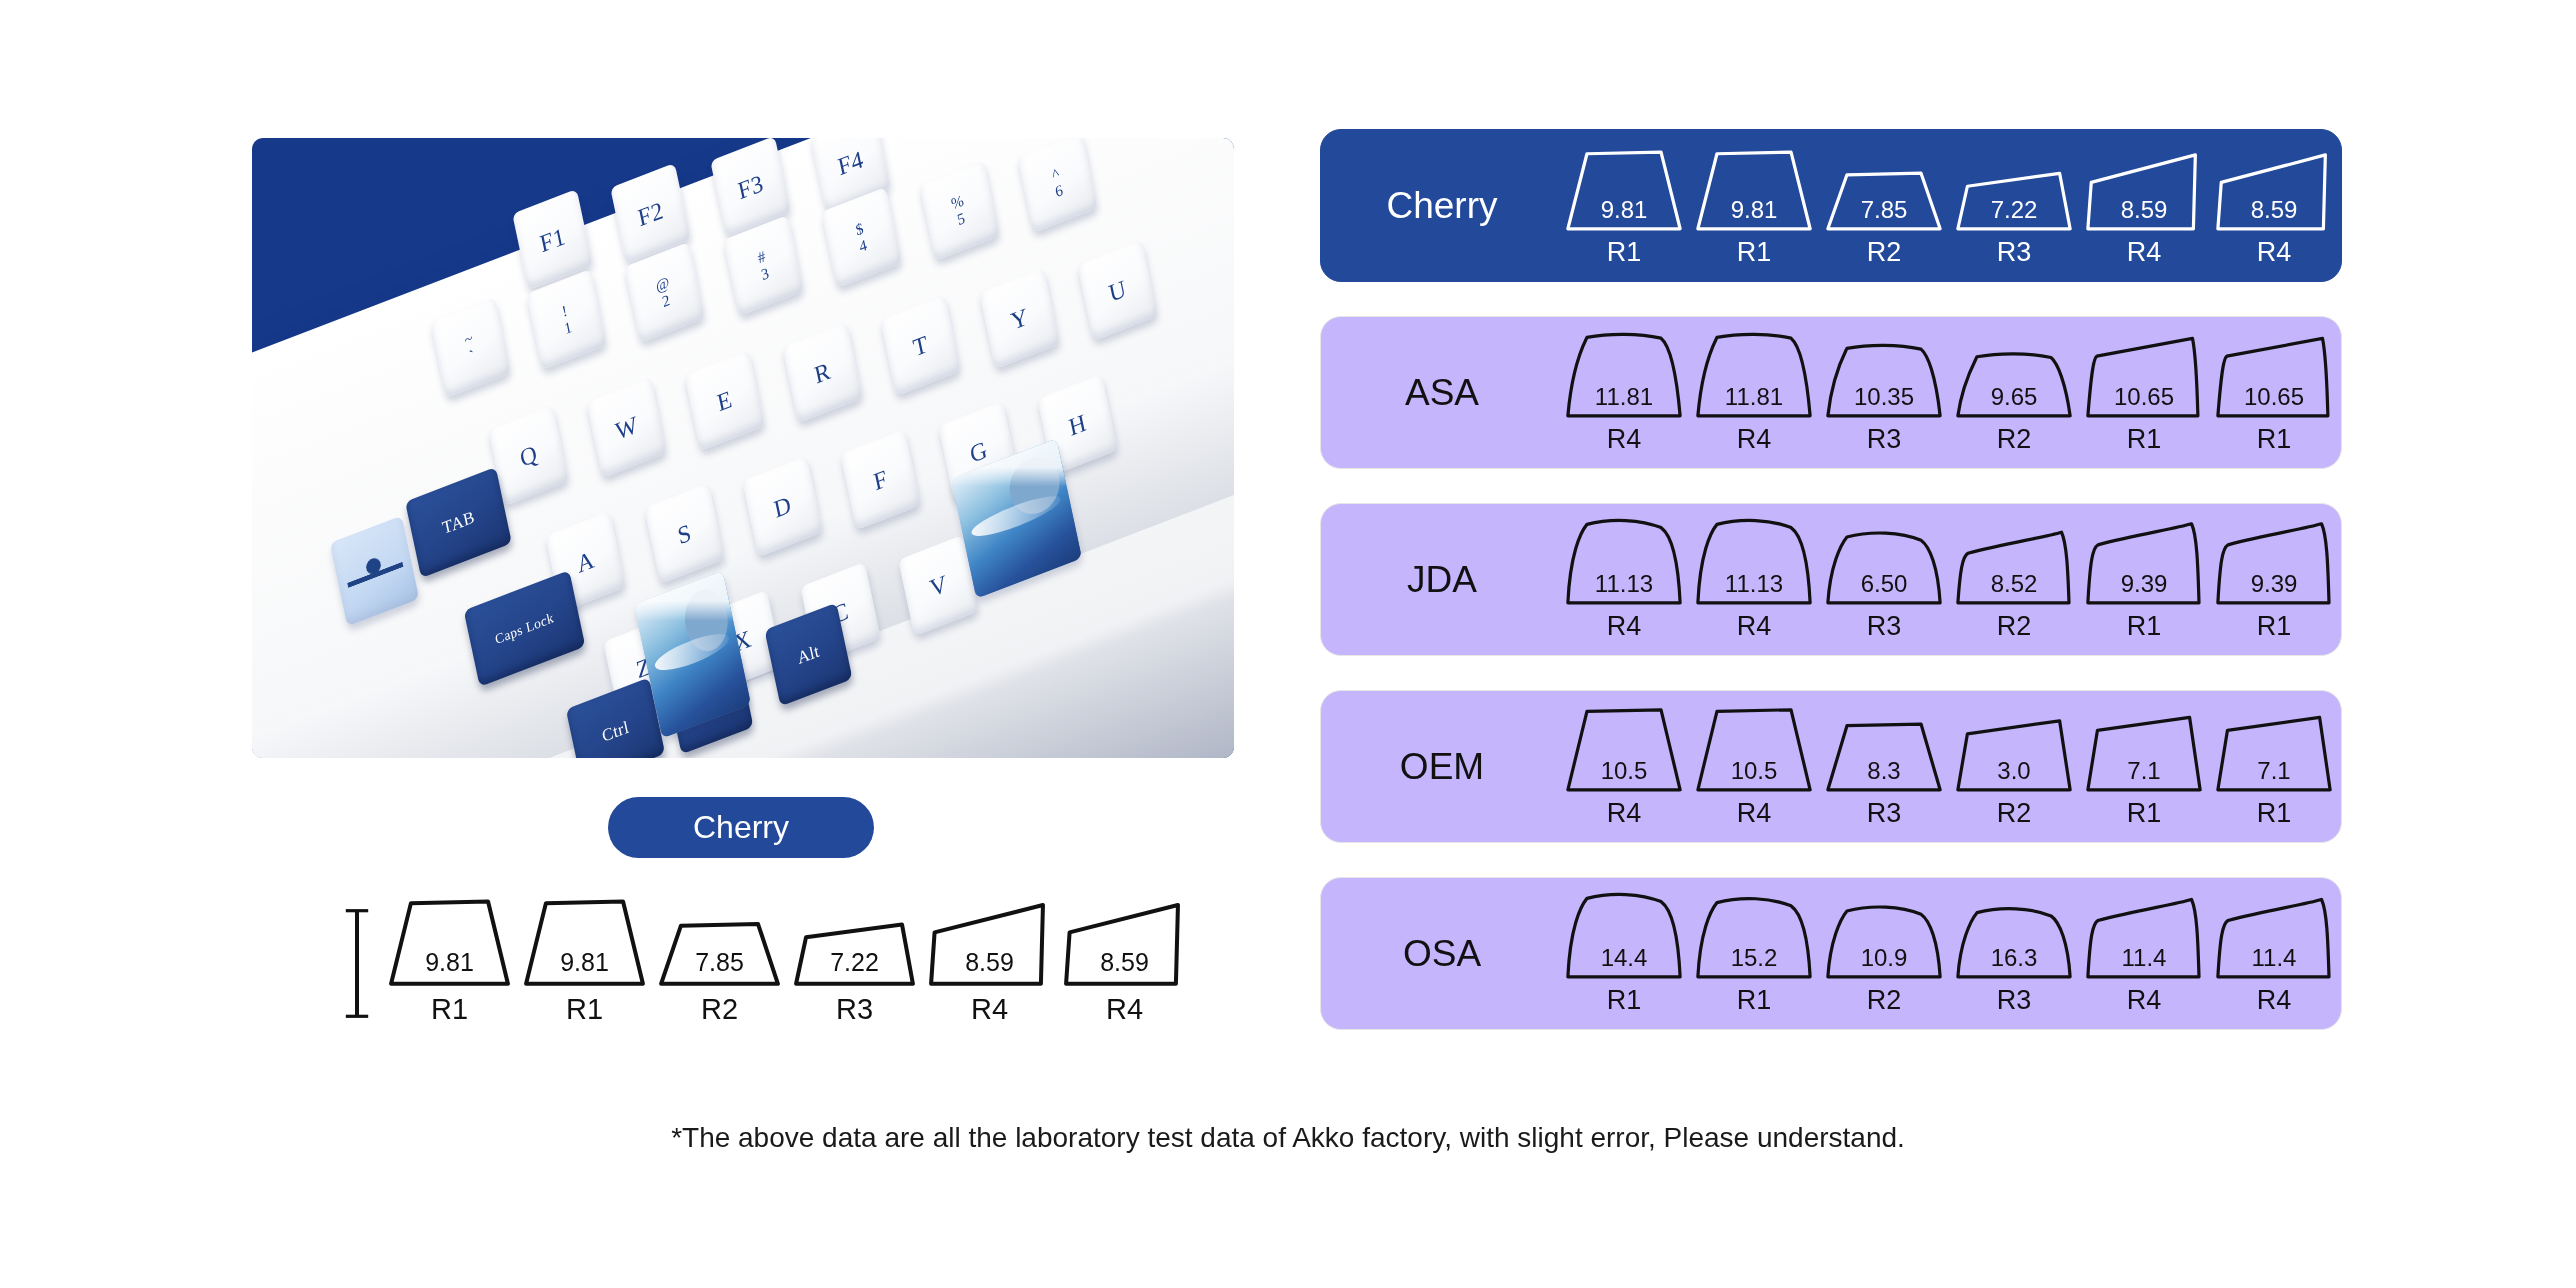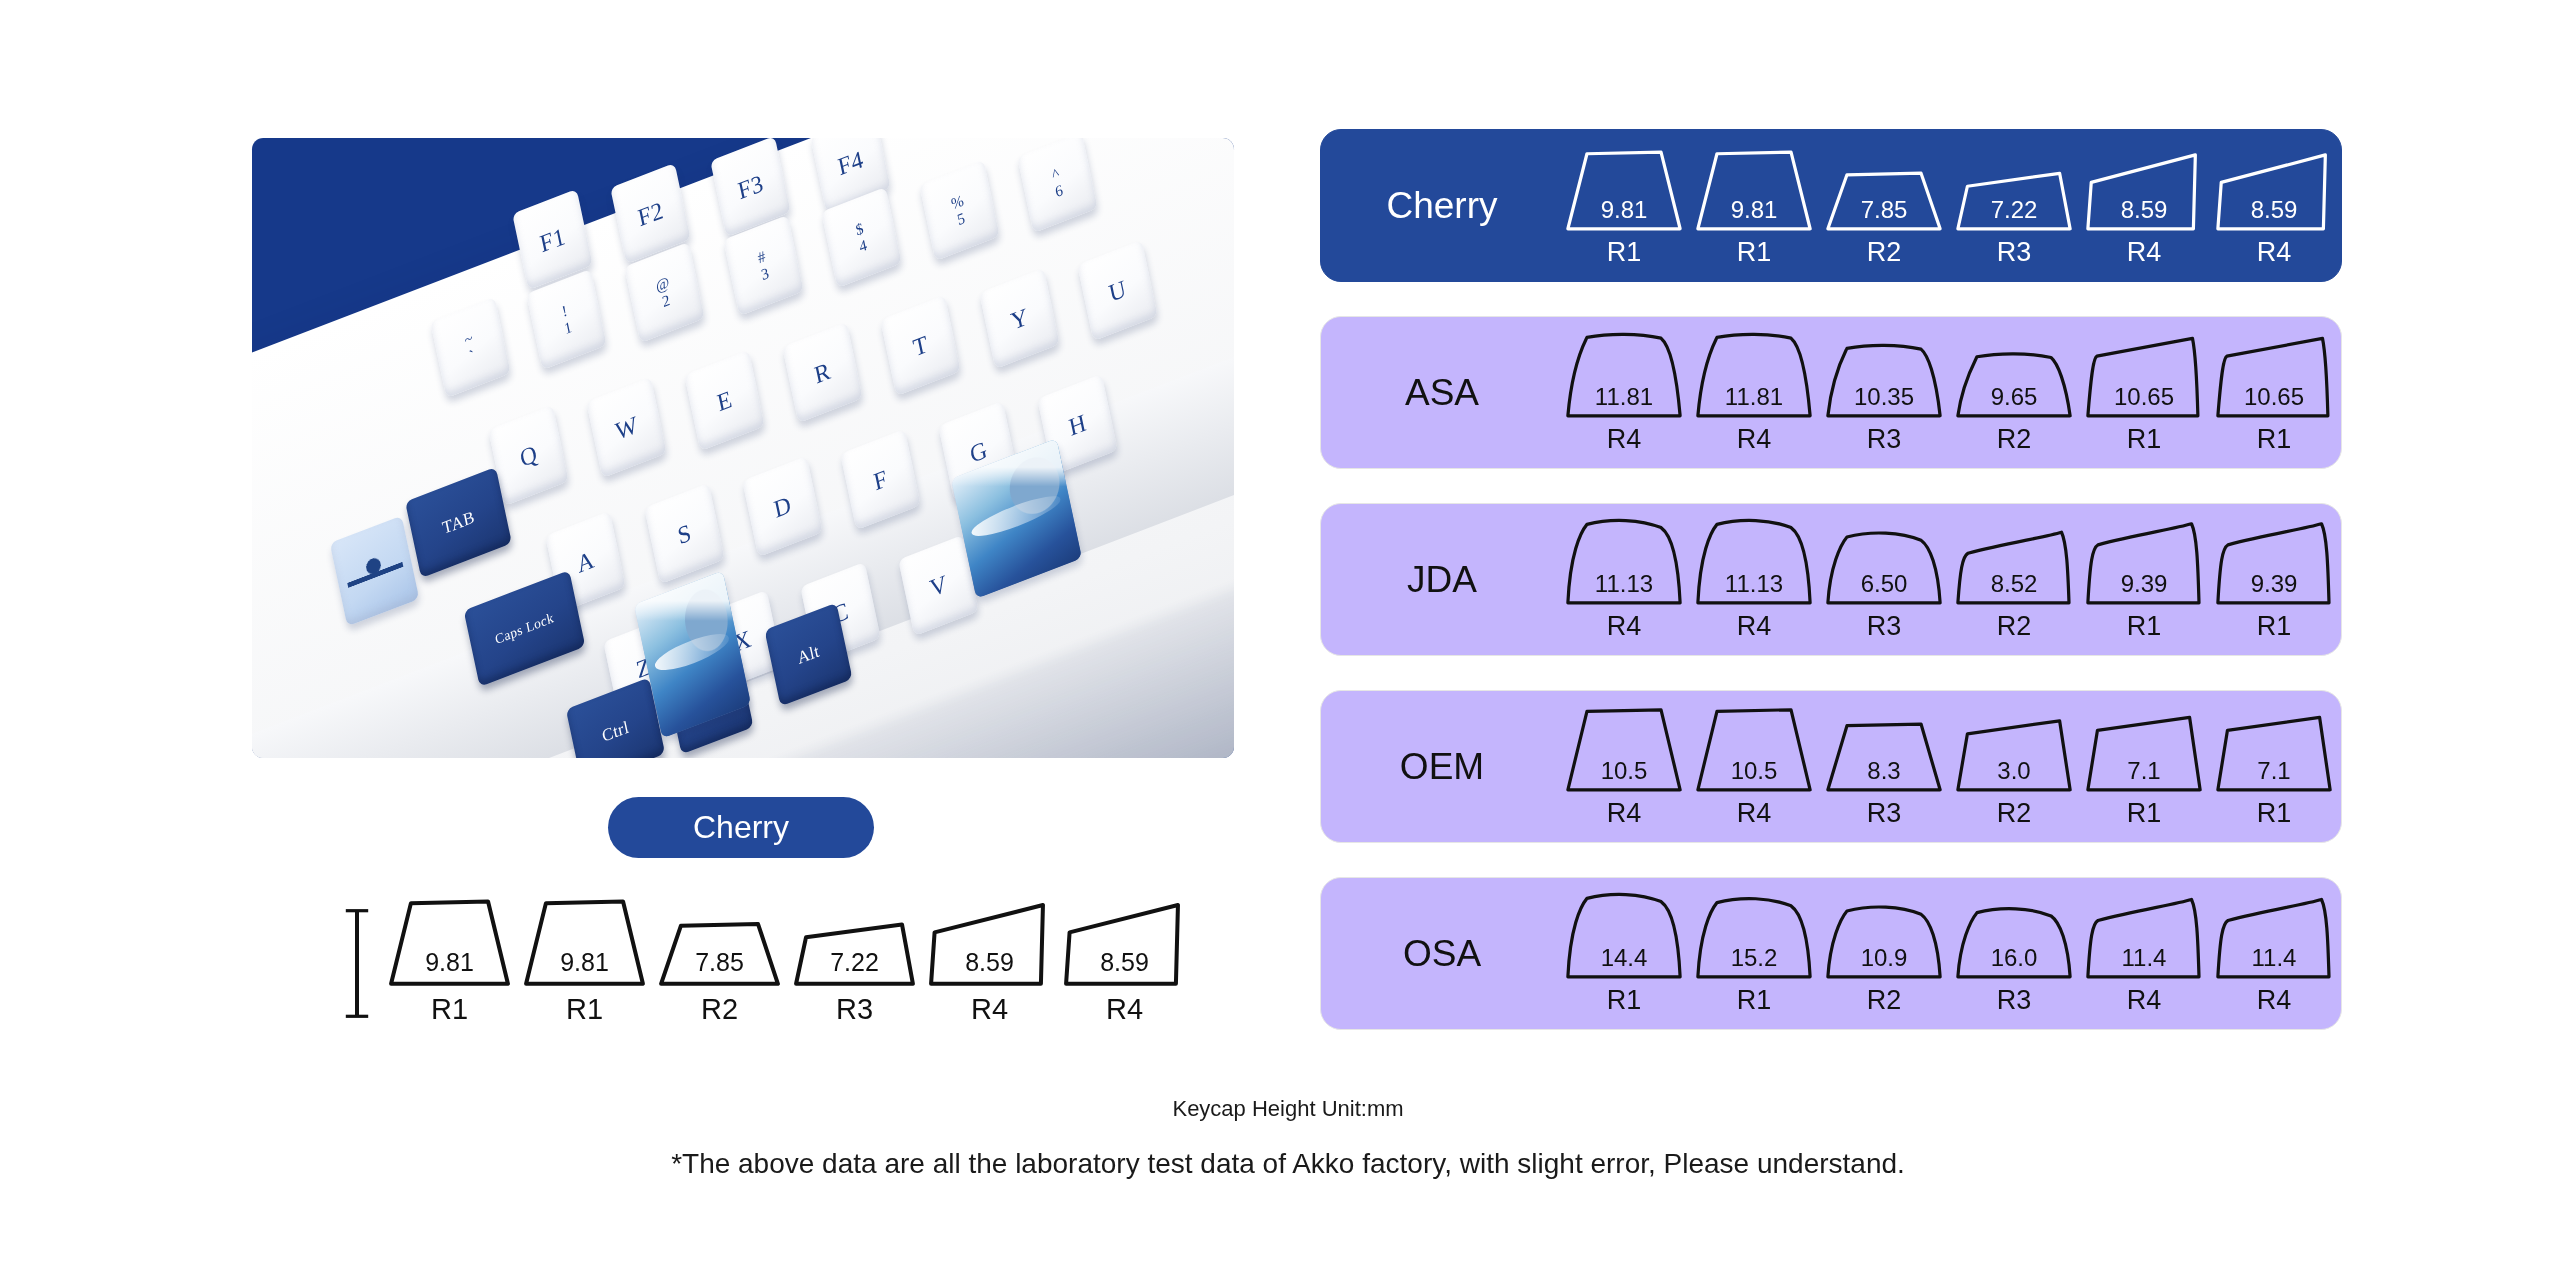--- a/index.html
+++ b/index.html
@@ -643,21 +643,21 @@
     </svg>
               <div class="cap-val">10.9</div>
             </div>
             <div class="cap-row-label">R2</div>
           </div>
           <div class="cap-cell">
             <div class="cap-svgbox">
               <svg viewBox="0 0 152 110" preserveAspectRatio="none">
       <path d="M 6.079999999999998 106 C 8.8768 64.2, 21.462400000000002 36.8, 29.852800000000002 26.799999999999997 C 60.6176 18.799999999999997, 96.97600000000001 20.799999999999997, 122.14720000000001 30.799999999999997 C 133.33440000000002 38.8, 143.12320000000003 64.2, 145.92000000000002 106 Z" fill="none" stroke="#111111" stroke-width="4" stroke-linejoin="round"></path>
     </svg>
-              <div class="cap-val">16.0</div>
+              <div class="cap-val">16.3</div>
             </div>
             <div class="cap-row-label">R3</div>
           </div>
           <div class="cap-cell">
             <div class="cap-svgbox">
               <svg viewBox="0 0 152 110" preserveAspectRatio="none">
       <path d="M 6.079999999999998 106 C 8.8768 58.080000000000005, 11.673599999999999 40.480000000000004, 18.665599999999998 36.480000000000004 C 64.81280000000001 24.480000000000004, 115.15520000000001 16.480000000000004, 135.22224000000003 10.480000000000004 C 141.72480000000002 24.480000000000004, 143.12320000000003 58.080000000000005, 144.5216 106 Z" fill="none" stroke="#111111" stroke-width="4" stroke-linejoin="round"></path>
     </svg>
               <div class="cap-val">11.4</div>
             </div>
@@ -670,18 +670,17 @@
     </svg>
               <div class="cap-val">11.4</div>
             </div>
             <div class="cap-row-label">R4</div>
           </div>
         </div>
       </div>
     </div>
 
   <div class="footnotes">
-    <div class="fn1">Keycap Height Unit:mm</div>
     <div class="fn2">*The above data are all the laboratory test data of Akko factory, with slight error, Please understand.</div>
   </div>
 
 </div>
 
 
 </body></html>

